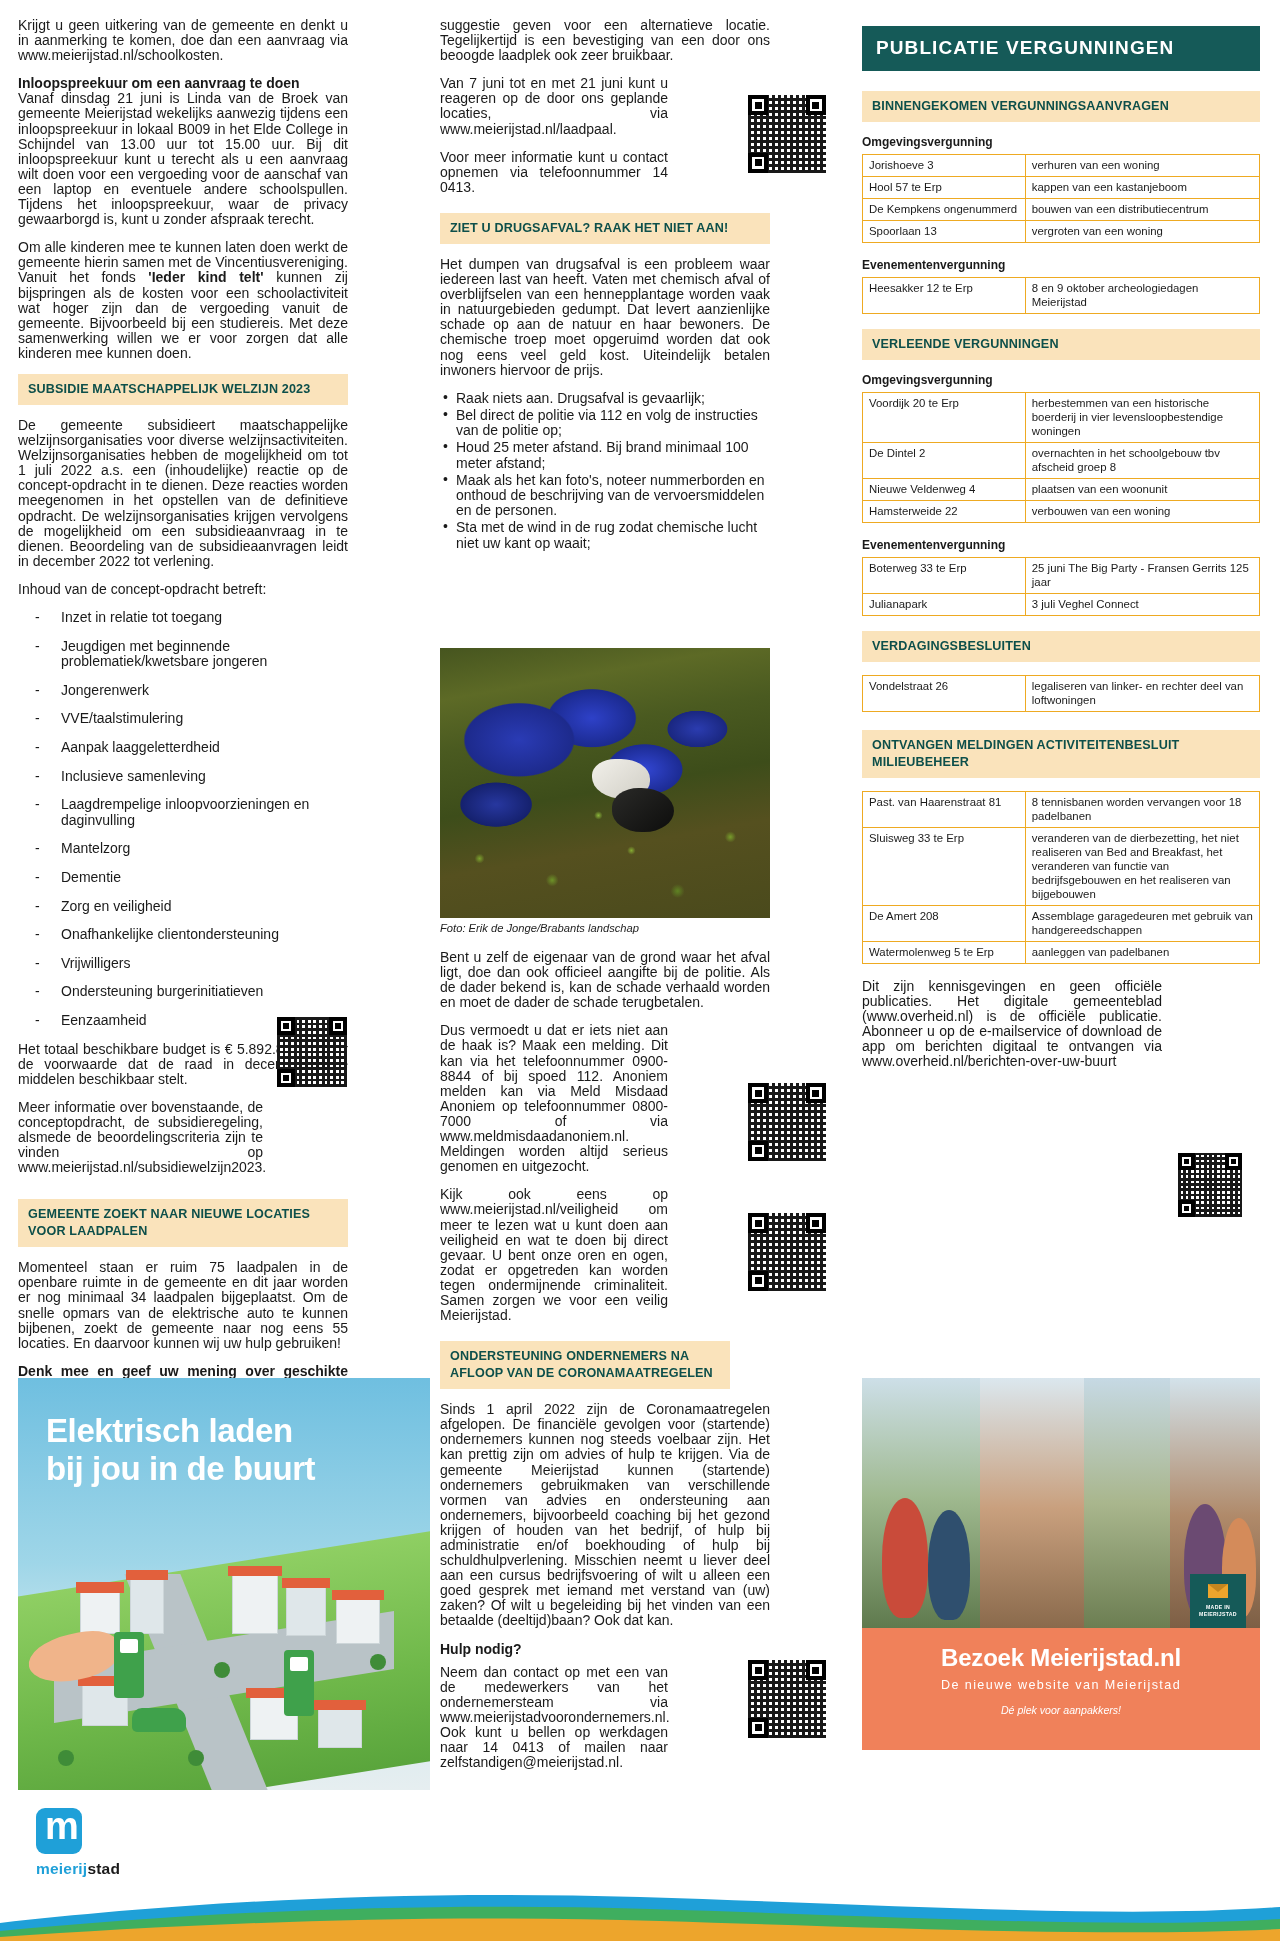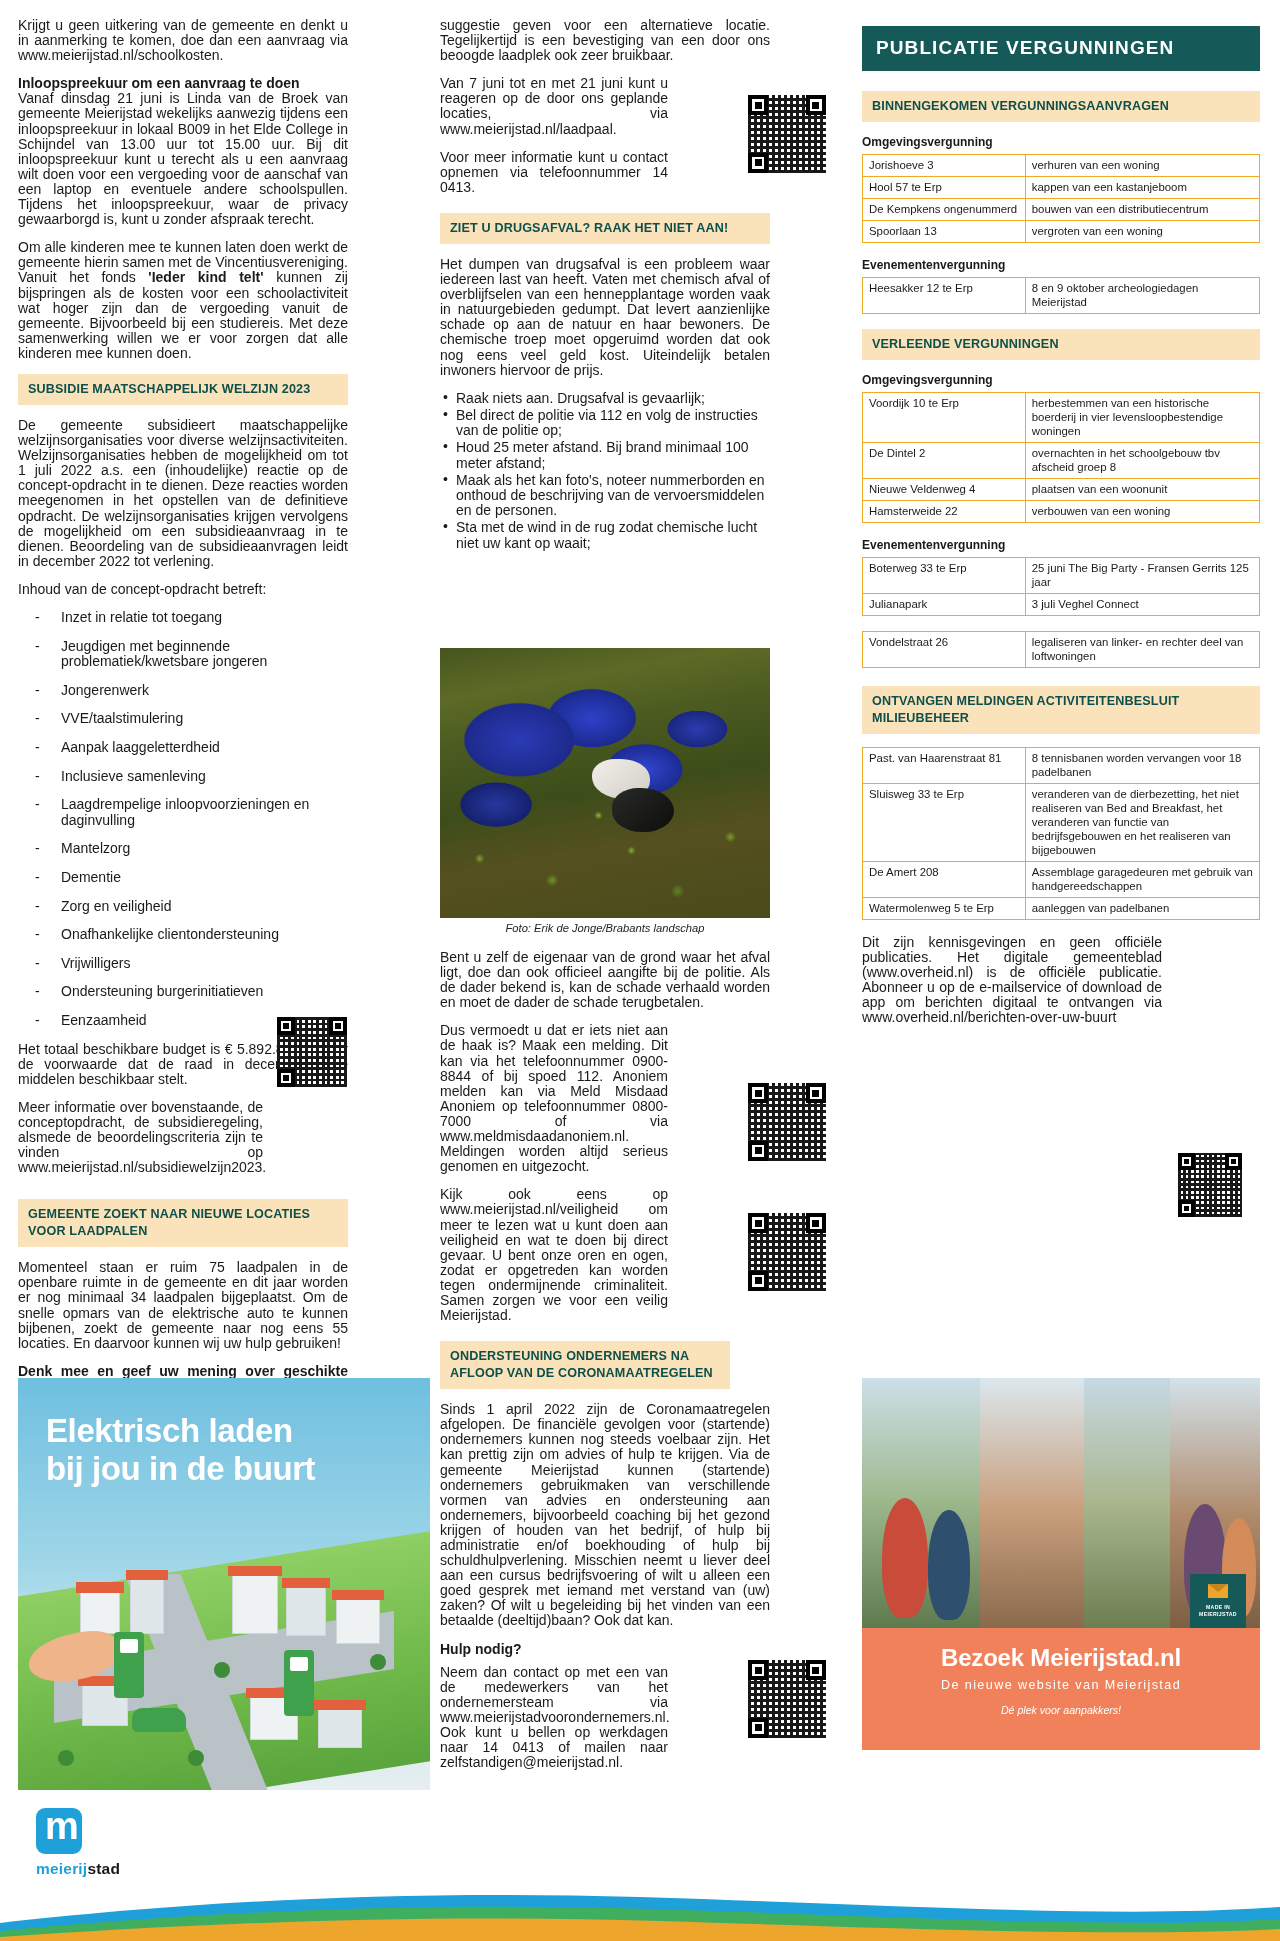--- a/index.html
+++ b/index.html
@@ -92,21 +92,21 @@
     background:linear-gradient(140deg,#f2f0ea,#cfcdc4);
     border-radius:40% 50% 45% 55%;
   }
   .photo .black-sack {
     position:absolute; left:52%; top:52%; width:62px; height:44px;
     background:linear-gradient(140deg,#2a2a28,#0d0d0c);
     border-radius:45% 55% 50% 50%;
   }
   .photo-cap {
     position:absolute; left:440px; top:922px; width:330px;
-    font-size:11.2px; font-style:italic; text-align:center; color:#222;
+    font-size:11.2px; font-style:italic; text-align:left; color:#222;
   }
 
   
   .ev-ad {
     position:absolute; left:18px; top:1378px;
     width:412px; height:412px;
     background:linear-gradient(180deg,#6fbfe0 0%, #9fd6e8 45%, #cfe8ef 70%, #e6eef0 100%);
     overflow:hidden;
   }
   .ev-ad .hl {
@@ -423,21 +423,21 @@
       </tr>
     </tbody>
       </table>
 
     <div class="bar w100" style="margin-top:8px">VERLEENDE VERGUNNINGEN</div>
 
     <div class="tbl-label">Omgevingsvergunning</div>
     <table class="permits">
       <tbody>
           <tr>
-        <td class="c1">Voordijk 10 te Erp</td>
+        <td class="c1">Voordijk 20 te Erp</td>
         <td>herbestemmen van een historische boerderij in vier levensloopbestendige woningen</td>
       </tr>
       <tr>
         <td class="c1">De Dintel 2</td>
         <td>overnachten in het schoolgebouw tbv afscheid groep 8</td>
       </tr>
       <tr>
         <td class="c1">Nieuwe Veldenweg 4</td>
         <td>plaatsen van een woonunit</td>
       </tr>
@@ -455,20 +455,21 @@
         <td class="c1">Boterweg 33 te Erp</td>
         <td>25 juni The Big Party - Fransen Gerrits 125 jaar</td>
       </tr>
       <tr>
         <td class="c1">Julianapark</td>
         <td>3 juli Veghel Connect</td>
       </tr>
     </tbody>
       </table>
 
+    <div class="bar w100" style="margin-top:10px">VERDAGINGSBESLUITEN</div>
 
     <table class="permits">
       <tbody>
           <tr>
         <td class="c1">Vondelstraat 26</td>
         <td>legaliseren van linker- en rechter deel van loftwoningen</td>
       </tr>
     </tbody>
       </table>
 

